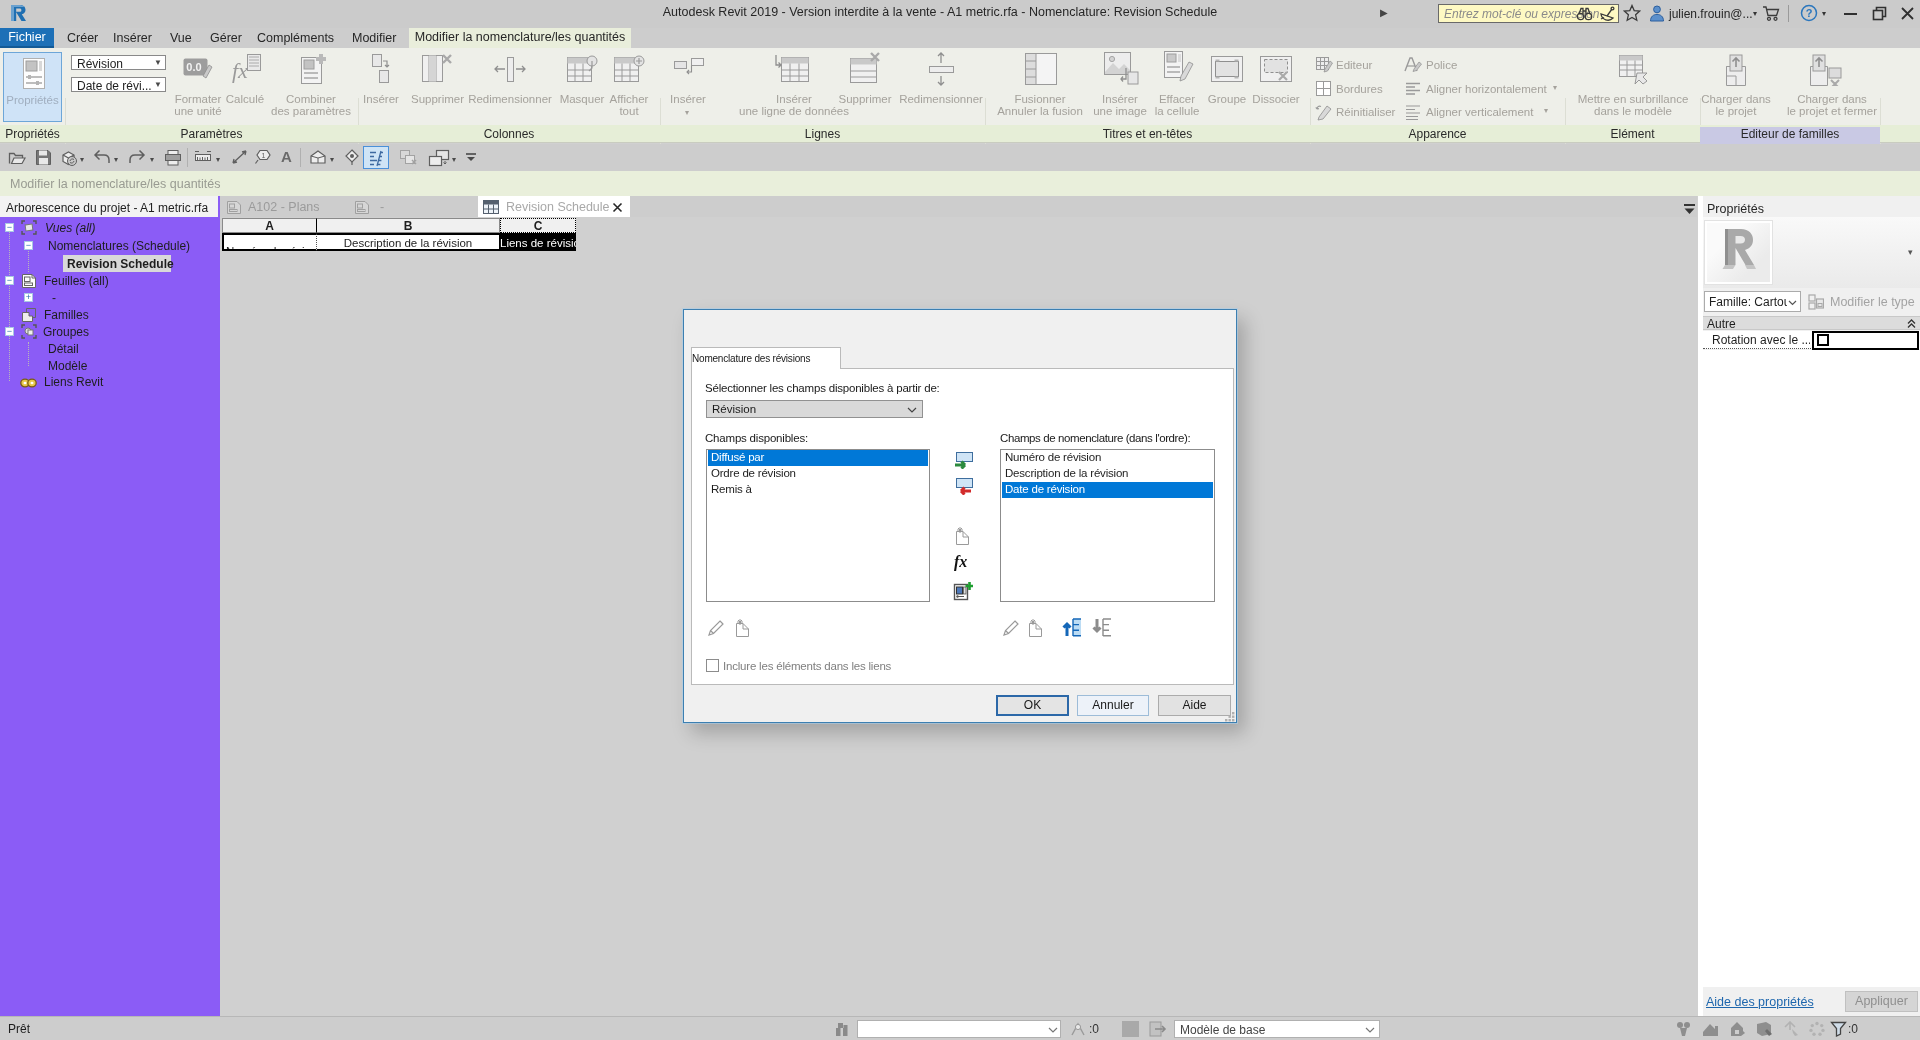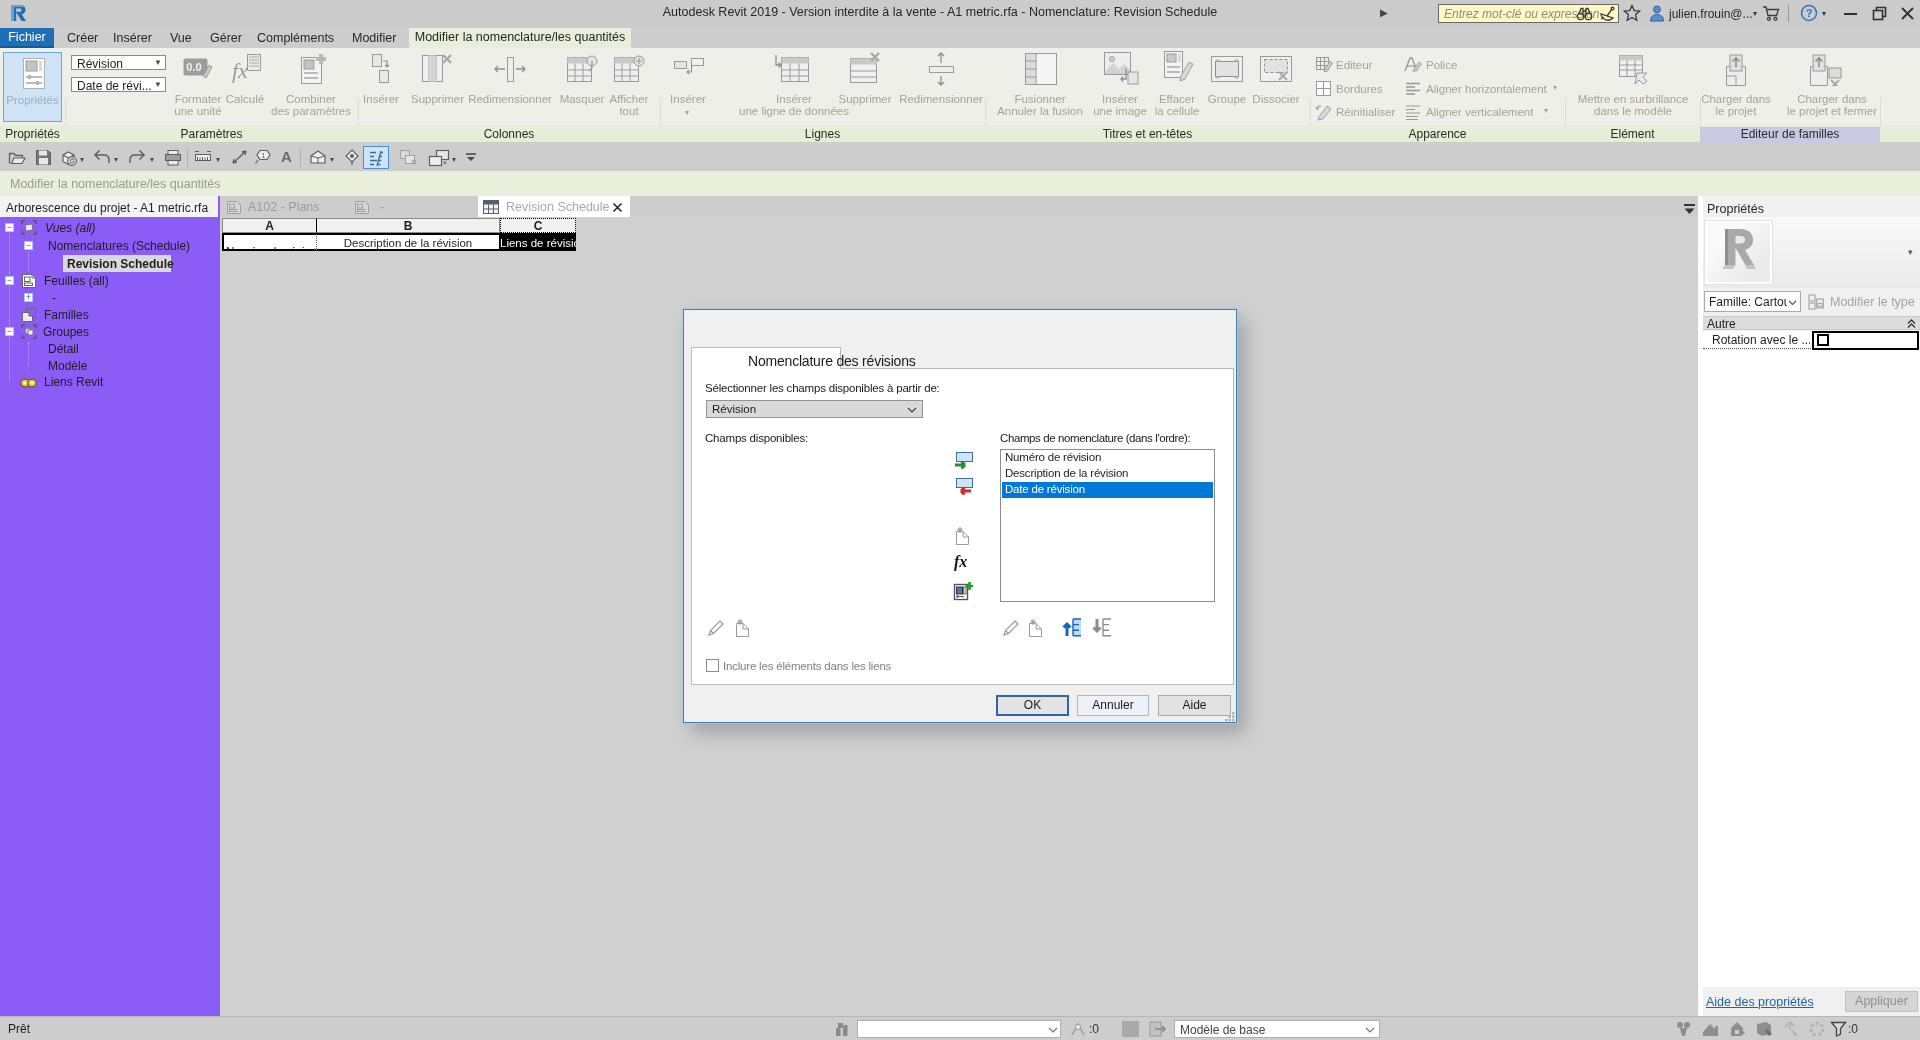--- a/index.html
+++ b/index.html
@@ -561,35 +561,40 @@
   <div class="abs" style="left:0;top:791px;width:217px;height:29px;background:#f0f0f0;">
     <div class="abs" style="left:3px;top:8px;font-size:12.5px;color:#1d66ad;text-decoration:underline;">Aide des propriétés</div>
     <div class="abs" style="left:142px;top:4px;width:73px;height:21px;background:#d5d5d5;border:1px solid #c0c0c0;color:#8f8f8f;text-align:center;line-height:19px;font-size:12.5px;">Appliquer</div>
   </div>
 </div>
 
 <div class="abs" id="dialog" style="left:683px;top:309px;width:554px;height:414px;background:#f0f0f0;border:1px solid #3c7fb1;box-shadow:0 0 0 1px rgba(170,205,232,0.6), 8px 10px 18px rgba(0,0,0,0.22);">
 
 
   <div class="abs" style="left:7px;top:37px;width:150px;height:21px;background:#fff;border:1px solid #bababa;border-bottom:none;">
-    <div class="abs" style="left:8px;top:5px;font-size:14px;letter-spacing:-0.2px;color:#1a1a1a;white-space:nowrap;padding-left:48px;">Nomenclature des révisions</div>
+    <div class="abs" style="left:0;top:5px;font-size:10px;letter-spacing:-0.2px;color:#1a1a1a;white-space:nowrap;">Nomenclature des révisions</div>
   </div>
 
   <div class="abs" style="left:7px;top:58px;width:543px;height:317px;background:#fff;border:1px solid #bababa;"></div>
   <div class="abs" style="left:8px;top:57px;width:148px;height:2px;background:#fff;"></div>
 
   <div class="abs" style="left:21px;top:72px;font-size:11.5px;letter-spacing:-0.2px;color:#1a1a1a;">Sélectionner les champs disponibles à partir de:</div>
   <div class="abs" style="left:22px;top:90px;width:217px;height:18px;background:#d9d9d9;border:1px solid #919191;">
     <div class="abs" style="left:5px;top:2px;font-size:11.5px;color:#1a1a1a;">Révision</div>
     <svg class="abs" style="left:200px;top:6px;" width="10" height="6" viewBox="0 0 10 6">
         <path d="M1 1 L5 5 L9 1" fill="none" stroke="#444" stroke-width="1.2"></path>
       </svg>
   </div>
 
   <div class="abs" style="left:21px;top:122px;font-size:11.5px;letter-spacing:-0.2px;color:#1a1a1a;">Champs disponibles:</div>
+  <div class="abs" style="left:22px;top:139px;width:224px;height:153px;background:#fff;border:1px solid #8c8c8c;">
+    <div class="abs" style="left:1px;top:0px;width:220px;height:16px;background:#0078d7;color:#fff;font-size:11.5px;letter-spacing:-0.2px;padding:1px 0 0 3px;">Diffusé par</div>
+    <div class="abs" style="left:4px;top:17px;font-size:11.5px;letter-spacing:-0.2px;">Ordre de révision</div>
+    <div class="abs" style="left:4px;top:33px;font-size:11.5px;letter-spacing:-0.2px;">Remis à</div>
+  </div>
   <div class="abs" style="left:316px;top:122px;font-size:11.5px;letter-spacing:-0.4px;color:#1a1a1a;">Champs de nomenclature (dans l'ordre):</div>
   <div class="abs" style="left:316px;top:139px;width:215px;height:153px;background:#fff;border:1px solid #8c8c8c;">
     <div class="abs" style="left:4px;top:1px;font-size:11.5px;letter-spacing:-0.2px;">Numéro de révision</div>
     <div class="abs" style="left:4px;top:17px;font-size:11.5px;letter-spacing:-0.2px;">Description de la révision</div>
     <div class="abs" style="left:1px;top:32px;width:211px;height:16px;background:#0078d7;color:#fff;font-size:11.5px;letter-spacing:-0.2px;padding:1px 0 0 3px;">Date de révision</div>
   </div>
 
   <svg class="abs" style="left:269px;top:142px;" width="20" height="17" viewBox="0 0 20 17">
     <rect x="3.5" y="0.5" width="16" height="9" fill="#cfe4f6" stroke="#3e6e9e"></rect>
     <path d="M2 13 L12 13 M12 13 L8.5 9.5 M12 13 L8.5 16.5" fill="none" stroke="#2c8a3e" stroke-width="3" stroke-linejoin="miter"></path>

